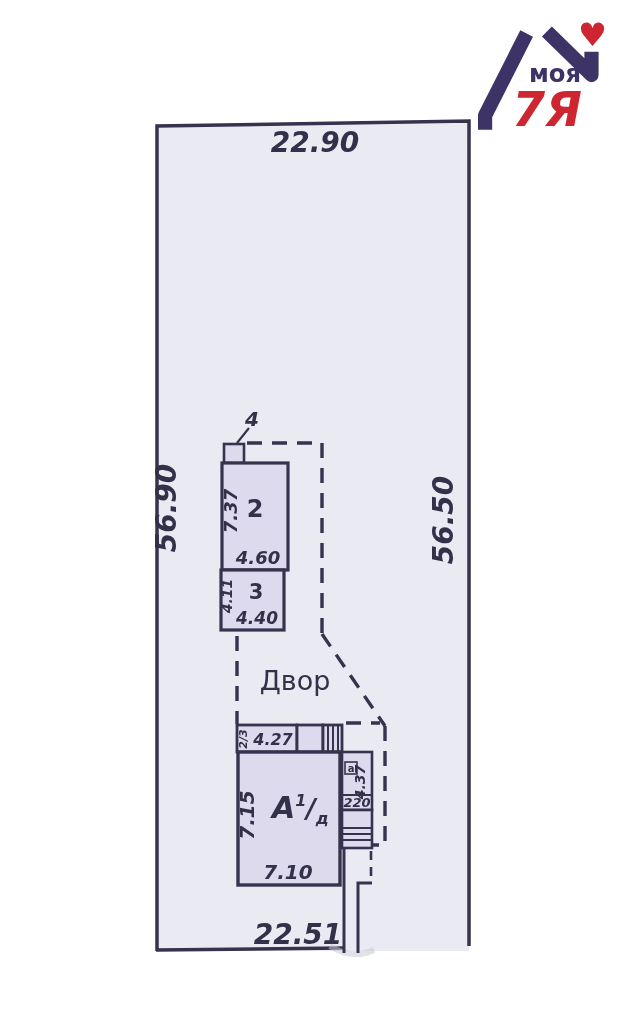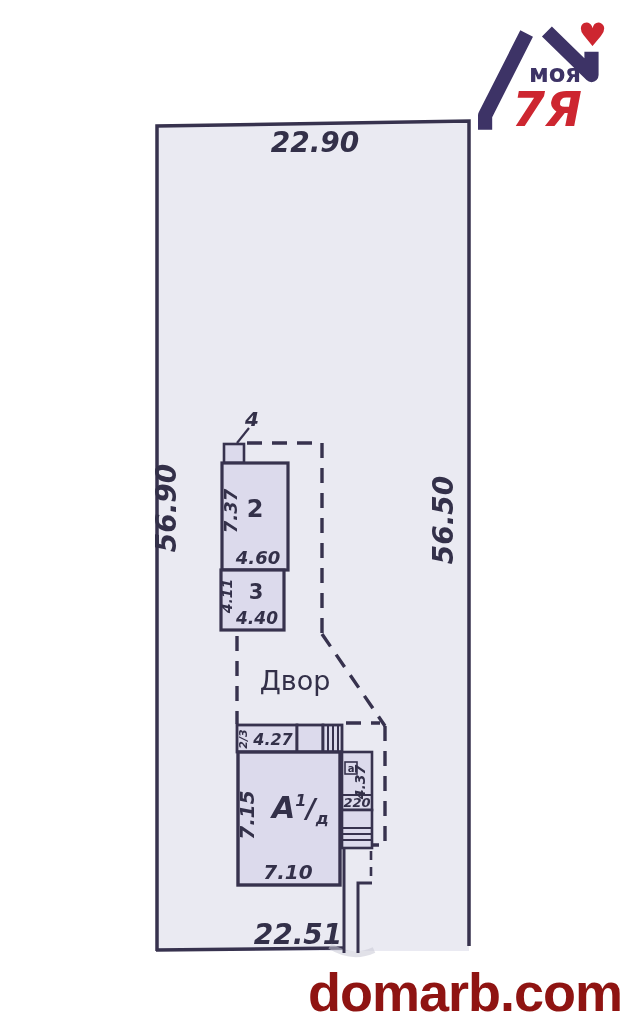--- a/index.html
+++ b/index.html
@@ -95,15 +95,14 @@
   </svg>
 
   <svg id="logo" viewBox="0 0 150 130">
     <path d="M7,122 L7,108 L48,27" fill="none" stroke="#3d3366" stroke-width="14" stroke-linejoin="round"></path>
     <path d="M68,25 L112,68 L112,45" fill="none" stroke="#3d3366" stroke-width="14" stroke-linejoin="round"></path>
     <text x="76" y="75" text-anchor="middle" font-size="24" font-weight="bold" class="logo-navy">моя</text>
     <text x="68" y="118" text-anchor="middle" font-size="47" font-weight="bold" font-style="italic" class="logo-red">7Я</text>
     <text x="113" y="39" text-anchor="middle" font-size="32" class="logo-red">♥</text>
   </svg>
 
-  <div id="watermark">domarb.com</div>
 
 </div>
 
 </body></html>

